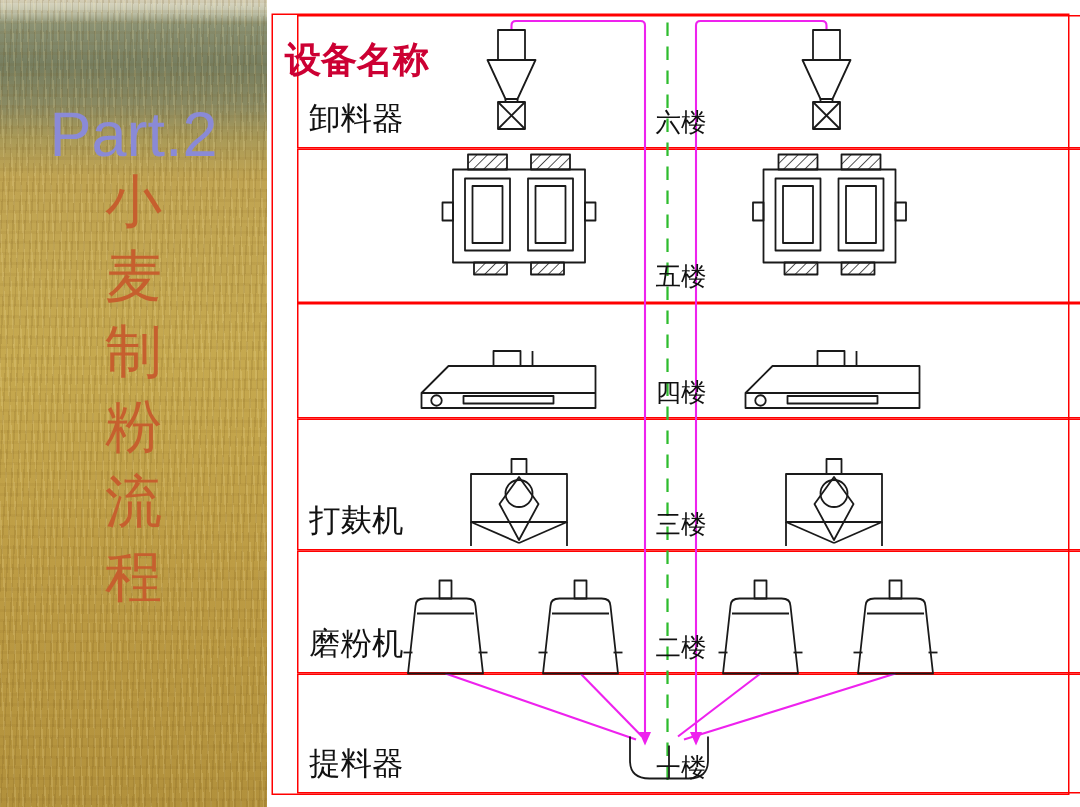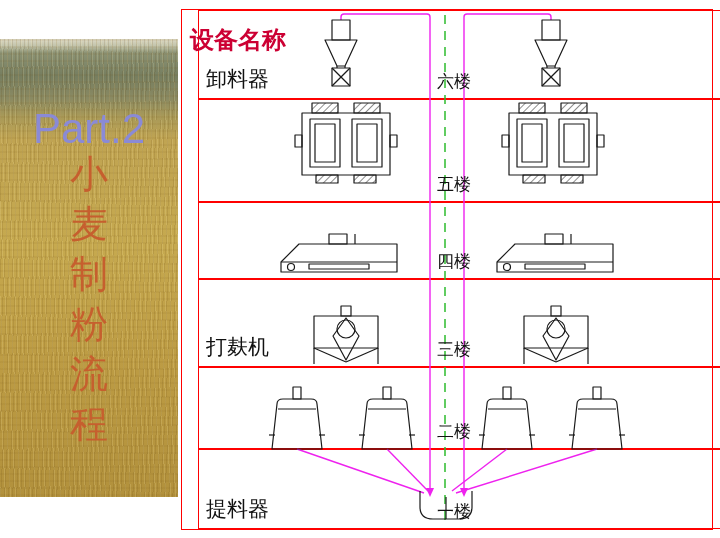--- a/index.html
+++ b/index.html
@@ -1,26 +1,26 @@
 <!DOCTYPE html>
 <html style="--frame-red: #ff0000; --header-text: #cc0033; --pipe-magenta: #ee22ee; --centerline-green: #2ebc2e; --equipment-line: #1a1a1a; --part-label: #8a8ad6; --vertical-title: #c65f2e;"><head>
 <meta charset="utf-8">
 <style>
   html,body{margin:0;padding:0;background:#fff;}
   .slide{position:relative;width:720px;height:538px;background:#fff;overflow:hidden;
          font-family:"Liberation Serif","DejaVu Serif",serif;}
 
   
-  .wheat{position:absolute;left:0;top:0;width:178px;height:458px;
+  .wheat{position:absolute;left:0;top:0;width:178px;height:538px;
     background:linear-gradient(180deg,
       #dcd8c4 0%, #c2c4ac 1.5%,
       #8b9274 3%, #767e60 8%,
       #8a8a62 13%, #a99a58 17%,
       #c0a452 22%, #c6a94f 45%,
-      #bd9c44 70%, #b2913c 100%);margin-top:39px;}
+      #bd9c44 70%, #b2913c 100%);}
   .wheat::before{content:"";position:absolute;inset:0;
     background:
       repeating-linear-gradient(93deg, rgba(100,70,15,.14) 0 1px, rgba(0,0,0,0) 1px 4px),
       repeating-linear-gradient(87deg, rgba(255,240,180,.16) 0 1px, rgba(0,0,0,0) 1px 5px),
       repeating-linear-gradient(180deg, rgba(120,85,20,.08) 0 2px, rgba(0,0,0,0) 2px 7px);}
   .part-label{position:absolute;top:66px;left:0;width:100%;text-align:center;z-index:3;
     font-family:"Liberation Sans","DejaVu Sans",sans-serif;font-size:42px;
     color:var(--part-label,#8a8ad6);}
   .vertical-title{position:absolute;top:116px;left:0;width:100%;z-index:3;
     display:flex;flex-direction:column;align-items:center;gap:12px;
@@ -73,20 +73,21 @@
       <span class="fl">五楼</span>
     </div>
     <div class="row r3">
       <span class="fl">四楼</span>
     </div>
     <div class="row r4">
       <span class="eq">打麸机</span>
       <span class="fl">三楼</span>
     </div>
     <div class="row r5">
+      <span class="eq">磨粉机</span>
       <span class="fl">二楼</span>
     </div>
     <div class="row r6">
       <span class="eq">提料器</span>
       <span class="fl">一楼</span>
     </div>
 
     <div class="hdr">设备名称</div>
 
     <svg id="diag-svg" width="530" height="519" viewBox="0 0 530 519">

